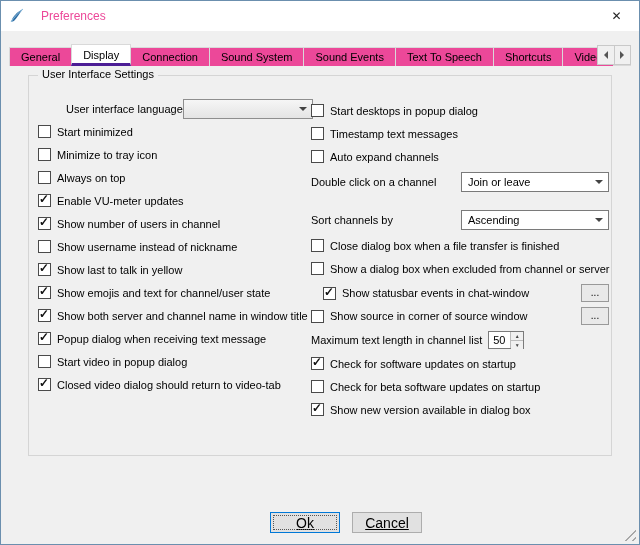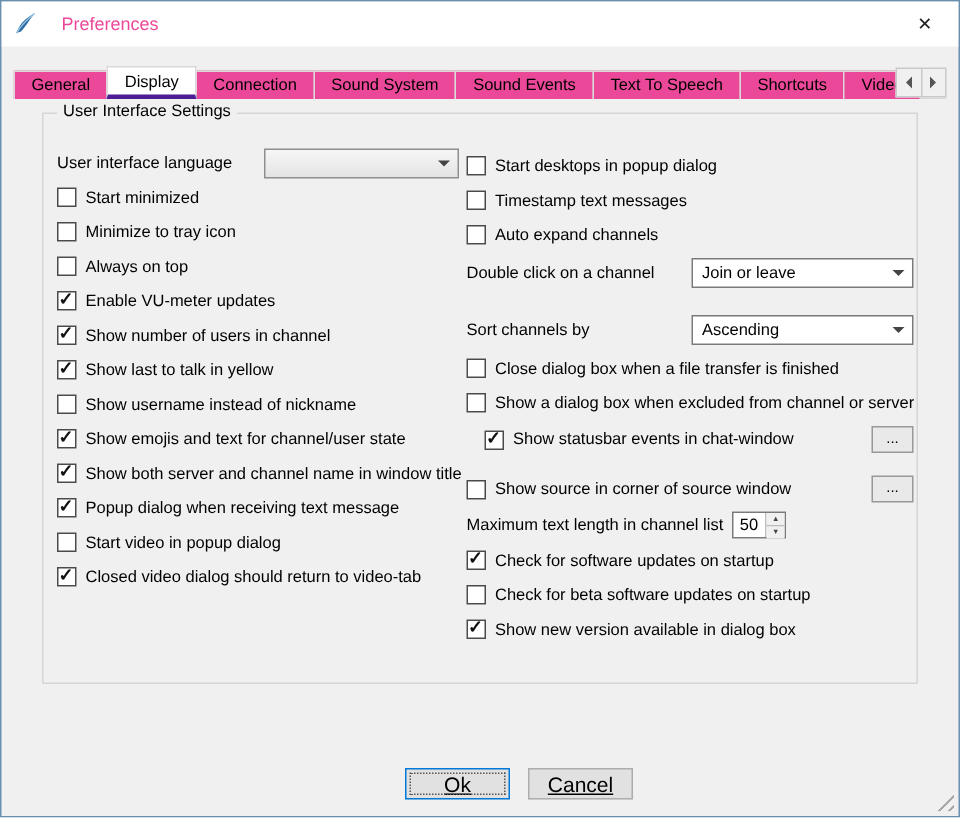--- a/index.html
+++ b/index.html
@@ -151,21 +151,21 @@
       </div>
     <div class="tsbtn">
         <span class="tri-r"></span>
       </div>
   </div>
 
   <div class="group">
     <span class="group-title">User Interface Settings</span>
 
     <div class="col-left">
-      <div class="row tall spread" style="margin-bottom:5px;">
+      <div class="row tall spread" style="margin-bottom:5px;margin-left:28px;">
         <span class="lbl">User interface language</span>
         <div class="combo gray" style="width:130px;">
           <span class="combo-val"></span>
           <span class="arrow"></span>
         </div>
       </div>
 
       <div class="row">
         <span class="cb"></span>
         <span class="lbl">Start minimized</span>
@@ -180,26 +180,26 @@
       </div>
       <div class="row">
         <span class="cb on"></span>
         <span class="lbl">Enable VU-meter updates</span>
       </div>
       <div class="row">
         <span class="cb on"></span>
         <span class="lbl">Show number of users in channel</span>
       </div>
       <div class="row">
+        <span class="cb"></span>
+        <span class="lbl">Show username instead of nickname</span>
+      </div>
+      <div class="row">
         <span class="cb on"></span>
         <span class="lbl">Show last to talk in yellow</span>
-      </div>
-      <div class="row">
-        <span class="cb"></span>
-        <span class="lbl">Show username instead of nickname</span>
       </div>
       <div class="row">
         <span class="cb on"></span>
         <span class="lbl">Show emojis and text for channel/user state</span>
       </div>
       <div class="row">
         <span class="cb on"></span>
         <span class="lbl">Show both server and channel name in window title</span>
       </div>
       <div class="row">
@@ -247,21 +247,21 @@
 
       <div class="row">
         <span class="cb"></span>
         <span class="lbl">Close dialog box when a file transfer is finished</span>
       </div>
       <div class="row">
         <span class="cb"></span>
         <span class="lbl">Show a dialog box when excluded from channel or server</span>
       </div>
 
-      <div class="row spread" style="height:18px; margin-bottom:15px;padding-left:12px;">
+      <div class="row spread" style="height:18px; margin-bottom:5px;padding-left:12px;">
         <span class="cbwrap">
           <span class="cb on"></span>
           <span class="lbl">Show statusbar events in chat-window</span>
         </span>
         <button class="dots">...</button>
       </div>
       <div class="row spread" style="height:18px; margin-bottom:5px;">
         <span class="cbwrap">
           <span class="cb"></span>
           <span class="lbl">Show source in corner of source window</span>

